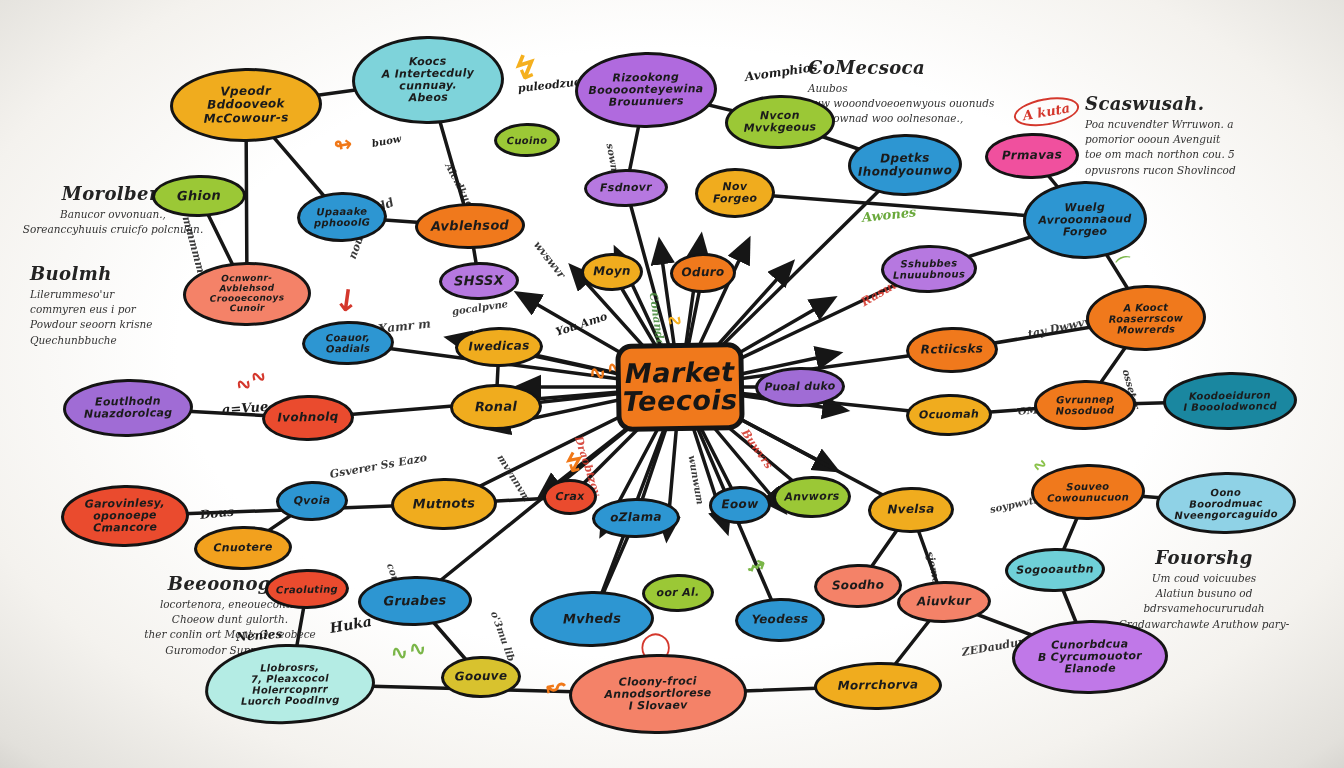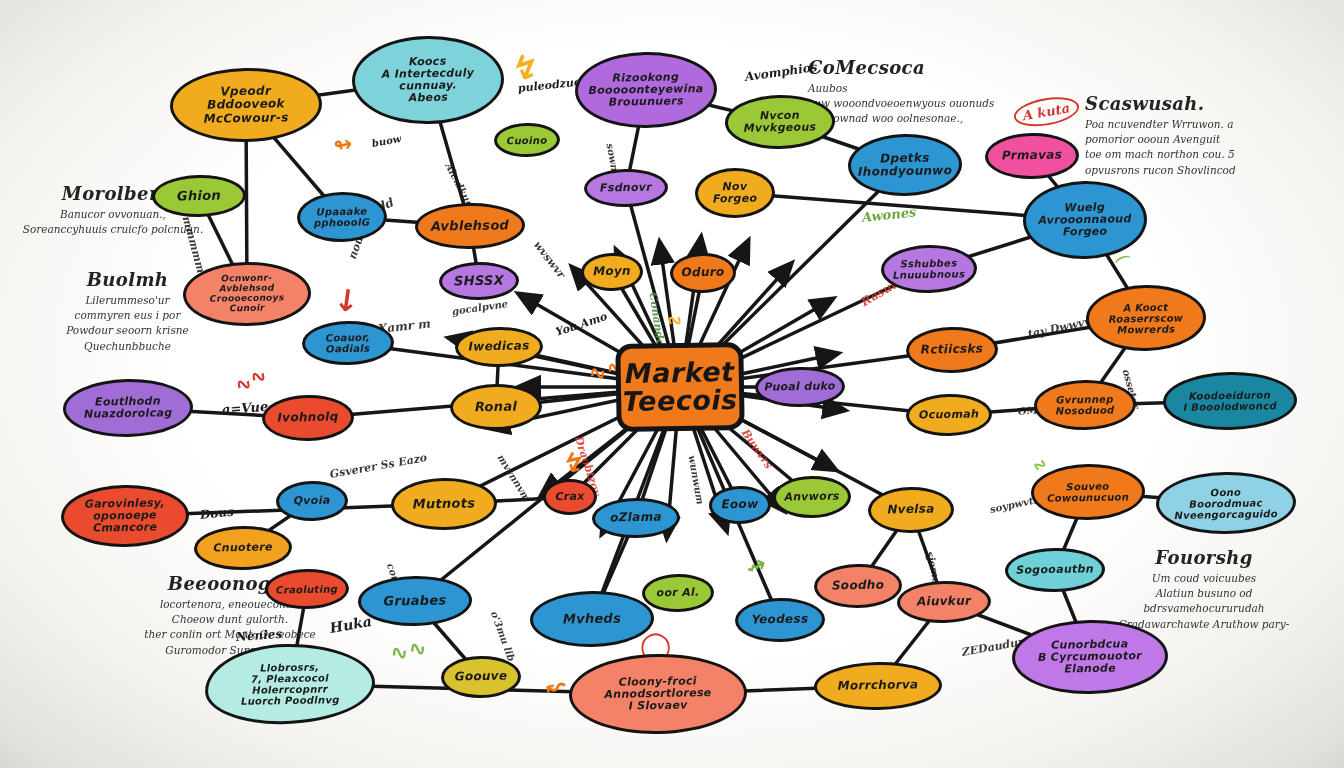--- a/index.html
+++ b/index.html
@@ -321,21 +321,21 @@
     <div class="node" style="left: 1012px; top: 620px; width: 156px; height: 74px; background: rgb(192, 120, 232); font-size: 11px;">
       <div>Cunorbdcua</div>
       <div>B Cyrcumouotor</div>
       <div>Elanode</div>
     </div>
     <div class="anno" style="left: 8px; top: 183px; width: 210px; text-align: center;">
       <div class="hd">Morolber,</div>
       <div class="ln">Banucor ovvonuan.,</div>
       <div class="ln">Soreanccyhuuis cruicfo polcnuan.</div>
     </div>
-    <div class="anno" style="left: 30px; top: 269px; width: 195px; text-align: center;">
+    <div class="anno" style="left: 30px; top: 263px; width: 195px; text-align: left;">
       <div class="hd">Buolmh</div>
       <div class="ln">Lilerummeso'ur</div>
       <div class="ln">commyren eus i por</div>
       <div class="ln">Powdour seoorn krisne</div>
       <div class="ln">Quechunbbuche</div>
     </div>
     <div class="anno" style="left: 808px; top: 57px; width: 300px; text-align: left;">
       <div class="hd">CoMecsoca</div>
       <div class="ln">Auubos</div>
       <div class="ln">auw wooondvoeoenwyous ouonuds</div>

